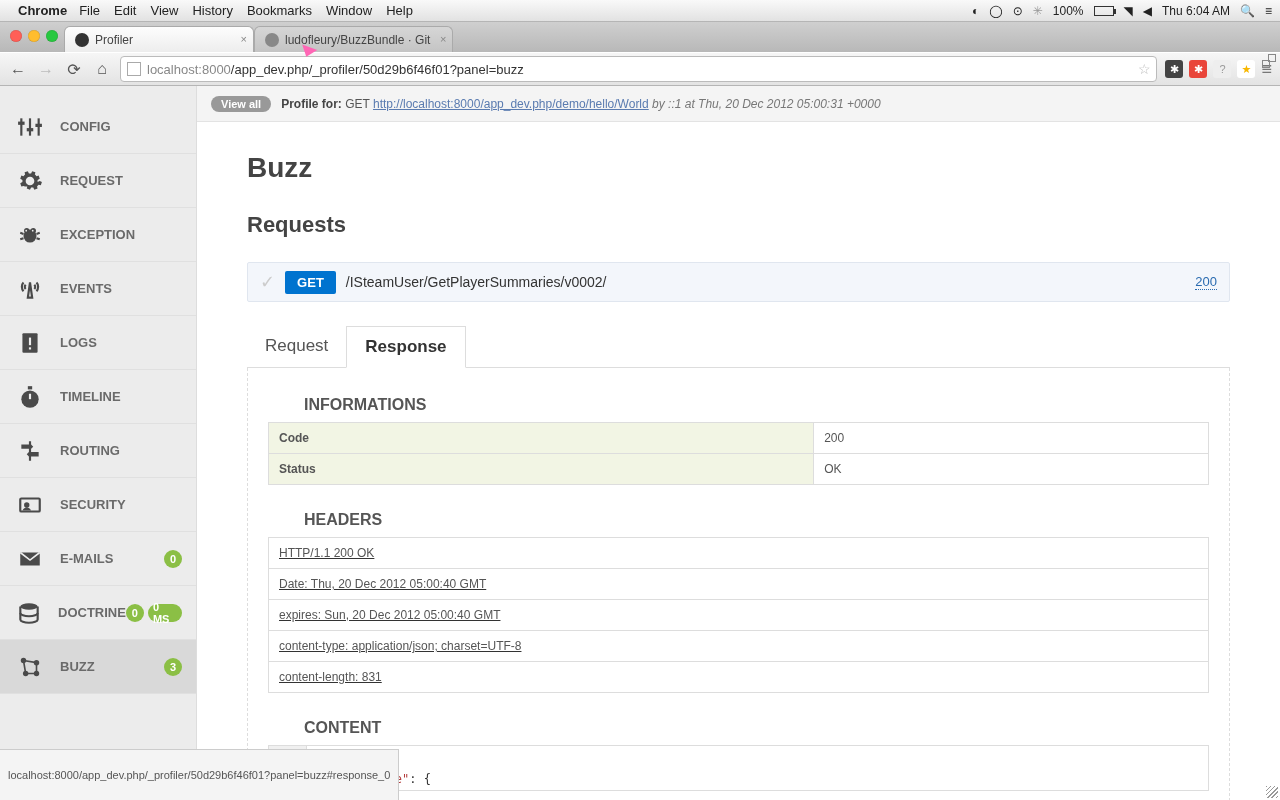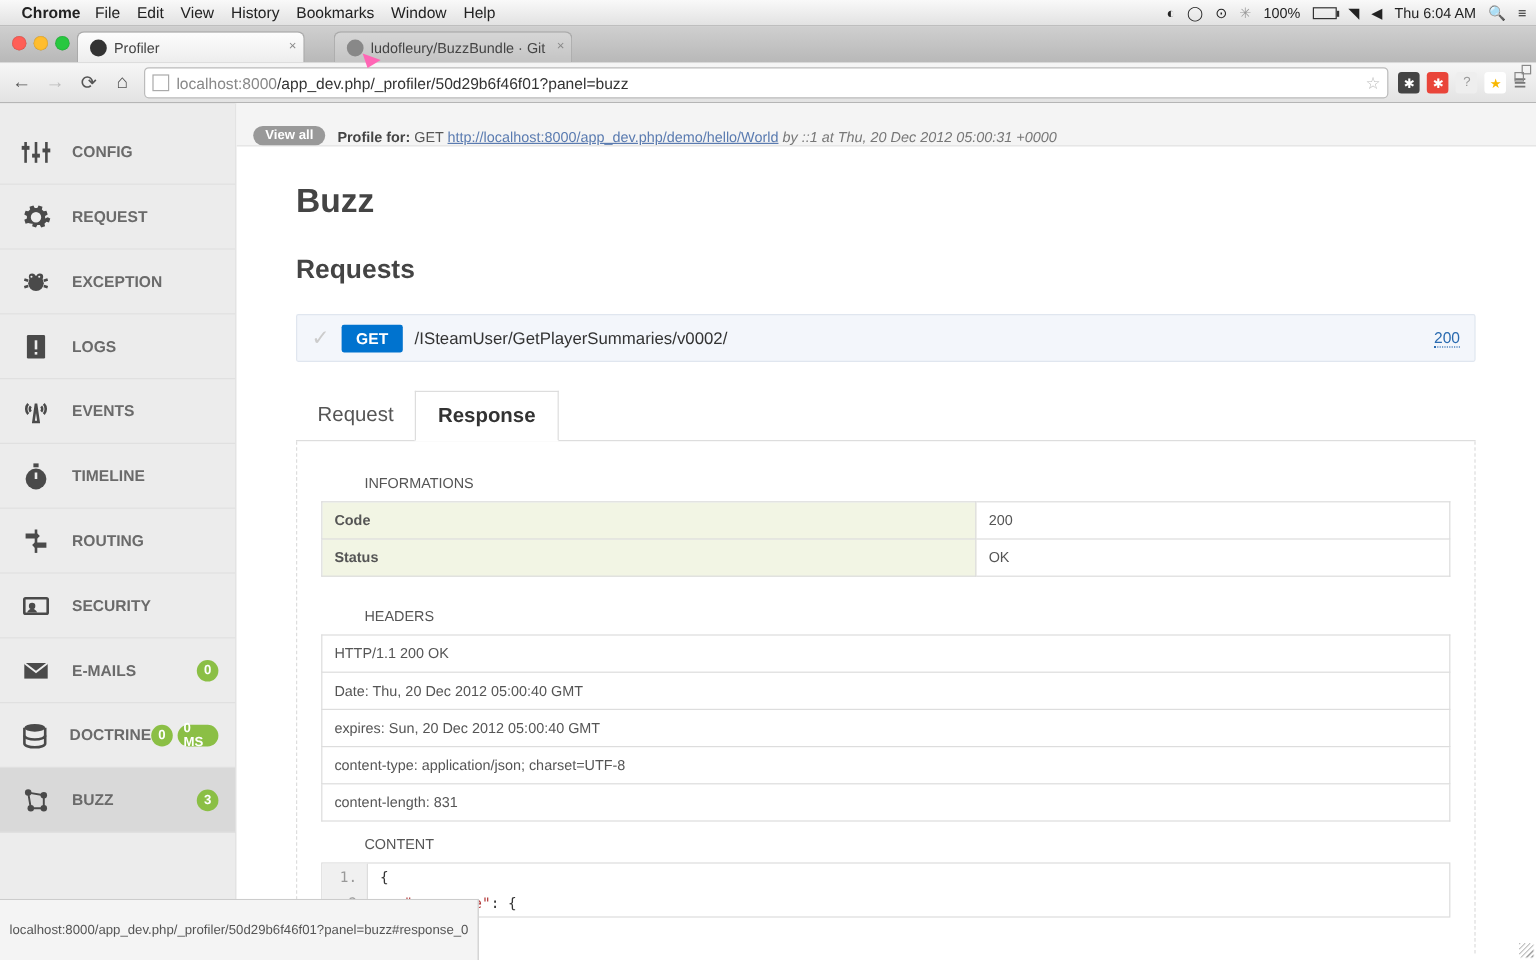--- a/index.html
+++ b/index.html
@@ -14,21 +14,21 @@
   .mac-menubar .right-item { margin-left: 10px; font-size: 12px; }
 
   
   .browser-window { background: #d6d6d6; height: 778px; display: flex; flex-direction: column; }
   .tabstrip { height: 30px; background: linear-gradient(#cfcfcf, #b8b8b8); display: flex; align-items: flex-end; position: relative; padding-left: 64px; }
   .traffic-lights { position: absolute; left: 10px; top: 8px; display: flex; gap: 6px; }
   .traffic-lights span { width: 12px; height: 12px; border-radius: 50%; display: inline-block; box-shadow: inset 0 0 1px rgba(0,0,0,0.4); }
   .traffic-red { background: #ff5f57; }
   .traffic-yellow { background: #ffbd2e; }
   .traffic-green { background: #28c840; }
-  .tab { height: 26px; background: linear-gradient(#fdfdfd, #ededed); border: 1px solid #aaa; border-bottom: none; border-top-left-radius: 6px; border-top-right-radius: 6px; padding: 0 22px 0 10px; display: flex; align-items: center; font-size: 12px; color: #444; margin-right: 24px; position: relative; min-width: 190px; }
+  .tab { height: 26px; background: linear-gradient(#fdfdfd, #ededed); border: 1px solid #aaa; border-bottom: none; border-top-left-radius: 6px; border-top-right-radius: 6px; padding: 0 22px 0 10px; display: flex; align-items: center; font-size: 12px; color: #444; margin-right: 0; position: relative; min-width: 190px; }
   .tab.inactive { background: linear-gradient(#d6d6d6, #c4c4c4); justify-content: center; }
   .tab .favicon { width: 14px; height: 14px; background: #666; border-radius: 50%; margin-right: 6px; display: inline-block; }
   .tab .close { position: absolute; right: 6px; top: 6px; font-size: 11px; color: #888; }
   .pink-arrow { position:absolute; left:300px; top:25px; width:0;height:0; border-left:8px solid transparent; border-right:8px solid transparent; border-top:10px solid #ff66b5; transform: rotate(20deg); z-index:5;}
 
   .toolbar { height: 34px; background: linear-gradient(#f6f6f6, #e3e3e3); border-top: 1px solid #fff; border-bottom: 1px solid #b5b5b5; display: flex; align-items: center; padding: 0 8px; gap: 8px; }
   .toolbar .nav-btn { width: 20px; height: 20px; display: flex; align-items: center; justify-content: center; color: #555; cursor: pointer; font-size:16px;}
   .toolbar .nav-btn.disabled { color: #bbb; }
   .omnibox { flex: 1; height: 26px; background: #fff; border: 1px solid #bbb; border-radius: 4px; display: flex; align-items: center; padding: 0 6px; font-size: 13px; color: #666; }
   .omnibox .page-icon { width: 14px; height: 14px; border: 1px solid #aaa; margin-right: 6px; display:inline-block;}
@@ -50,49 +50,49 @@
   .sidebar { width: 196px; padding: 14px 0 0 0; }
   .sidebar-item { height: 54px; display: flex; align-items: center; padding: 0 14px; font-size: 13px; font-weight: bold; color: #6a6a6a; cursor: pointer; border-bottom: 1px solid #e0e0e0; position:relative;}
   .sidebar-item.selected { background: #d9d9d9; }
   .sidebar-item .icon { width: 32px; height: 28px; margin-right: 14px; display:flex; align-items:center; justify-content:center; color:#4a4a4a;}
   .sidebar-item .icon svg { width:26px; height:26px; fill:#4a4a4a;}
   .sidebar-badge { margin-left: auto; background: #8bbf45; color: #fff; border-radius: 9px; min-width:18px; height:18px; display:inline-flex; align-items:center; justify-content:center; font-size:11px; padding:0 5px; font-weight:bold;}
   .sidebar-badge + .sidebar-badge { margin-left:4px;}
 
   
   .main { flex: 1; background: #fff; border-left:1px solid #ddd; display:flex; flex-direction:column; overflow:hidden;}
-  .profile-bar { height: 36px; border-bottom: 1px solid #e3e3e3; display:flex; align-items:flex-end; padding: 0 14px; font-size:12px; color:#555; gap:10px; background: #f4f4f4;}
+  .profile-bar { height: 36px; border-bottom: 1px solid #e3e3e3; display:flex; align-items:center; padding: 0 14px; font-size:12px; color:#555; gap:10px; background: #f4f4f4;}
   .view-all-btn { background:#999; color:#fff; padding:2px 10px; border-radius:10px; font-size:11px; font-weight:bold; cursor:pointer;}
   .profile-bar a { color:#5a7bb0; text-decoration:underline;}
   .profile-bar em { color:#777; font-style:italic;}
   .profile-bar b { color:#444;}
 
   .content { padding: 30px 50px; overflow:auto; flex:1;}
   h1.page-title { font-size: 28px; color: #444; font-weight: bold; margin-bottom: 28px;}
   h2.section-title { font-size: 22px; color: #444; font-weight: bold; margin-bottom: 24px;}
 
   .request-row { background: #f3f6fb; border:1px solid #e0e6ef; height: 40px; display:flex; align-items:center; padding: 0 12px; border-radius:2px; margin-bottom:24px;}
   .request-row .check { color:#ccc; font-size:18px; margin-right:10px;}
   .method-badge { background:#0073cf; color:#fff; padding:4px 12px; font-size:13px; font-weight:bold; border-radius:2px; margin-right:10px;}
   .request-row .path { color:#333; font-size:14px;}
   .request-row .code { margin-left:auto; color:#2a6bb0; font-size:13px; border-bottom:1px dotted #2a6bb0; cursor:pointer;}
 
   .tabs { display:flex; border-bottom:1px solid #ddd;}
   .tab-btn { padding: 10px 18px; font-size:17px; color:#555; cursor:pointer;}
   .tab-btn.active { font-weight:bold; color:#333; border:1px solid #ddd; border-bottom:1px solid #fff; margin-bottom:-1px; background:#fff;}
 
   .panel-box { border:1px solid #ddd; border-top:none; padding: 18px 20px 30px 20px; border-left:1px dashed #ddd; border-right:1px dashed #ddd; border-bottom:none;}
-  .sub-head { font-size:12px; font-weight:normal; color:#555; margin: 10px 0 8px 0; padding-left: 36px;}
+  .sub-head { font-size:16px; font-weight:bold; color:#555; margin: 10px 0 8px 0; padding-left: 36px;}
 
   table.info { width:100%; border-collapse: collapse; margin-bottom: 26px;}
   table.info td, table.info th { border:1px solid #ddd; padding: 8px 10px; font-size:12px; text-align:left;}
   table.info th { background:#f2f5e4; color:#555; font-weight:bold; width:58%;}
   table.info td { color:#555;}
 
-  table.headers { width:100%; border-collapse:collapse; margin-bottom:12px;}
+  table.headers { width:100%; border-collapse:collapse; margin-bottom:26px;text-decoration:underline;}
   table.headers td { border:1px solid #ddd; padding:8px 10px; font-size:12px; color:#555;}
 
   .code-block { border:1px solid #ddd;}
   .code-block .line { display:flex;}
   .code-block .gutter { width:38px; background:#f0f0f0; border-right:1px solid #ddd; color:#999; text-align:right; padding: 4px 8px; font-size:12px; font-family: Menlo, monospace;}
   .code-block .code { padding:4px 10px; font-family: Menlo, monospace; font-size:12px;}
   .tok-brace { color:#333;}
   .tok-key { color:#b33a3a;}
 
   .status-bar { position:absolute; left:0; bottom:0; background:#f4f4f4; border:1px solid #ccc; border-bottom:none; border-left:none; padding:19px 8px; font-size:11px; color:#555;}
@@ -207,34 +207,34 @@
               <circle cx="8.5" cy="8" r="0.8" fill="#ececec"></circle>
               <circle cx="14.5" cy="8" r="0.8" fill="#ececec"></circle>
               <path d="M3 10l3 1M3 16l3-1M21 10l-3 1M21 16l-3-1" stroke="#4a4a4a" stroke-width="2"></path>
             </svg>
           </span>
         <span>EXCEPTION</span>
       </div>
       <div class="sidebar-item">
         <span class="icon">
             <svg viewBox="0 0 24 24">
+              <path d="M12 6l-2 14h4L12 6zm-6 0c-2 2-2 6 0 8M18 6c2 2 2 6 0 8M8 8c-1 1-1 3 0 4M16 8c1 1 1 3 0 4" stroke="#4a4a4a" stroke-width="2" fill="none"></path>
+            </svg>
+          </span>
+        <span>EVENTS</span>
+      </div>
+      <div class="sidebar-item">
+        <span class="icon">
+            <svg viewBox="0 0 24 24">
               <rect x="5" y="3" width="14" height="18" rx="1"></rect>
               <rect x="11" y="7" width="2" height="7" fill="#ececec"></rect>
               <rect x="11" y="16" width="2" height="2" fill="#ececec"></rect>
             </svg>
           </span>
         <span>LOGS</span>
-      </div>
-      <div class="sidebar-item">
-        <span class="icon">
-            <svg viewBox="0 0 24 24">
-              <path d="M12 6l-2 14h4L12 6zm-6 0c-2 2-2 6 0 8M18 6c2 2 2 6 0 8M8 8c-1 1-1 3 0 4M16 8c1 1 1 3 0 4" stroke="#4a4a4a" stroke-width="2" fill="none"></path>
-            </svg>
-          </span>
-        <span>EVENTS</span>
       </div>
       <div class="sidebar-item">
         <span class="icon">
             <svg viewBox="0 0 24 24">
               <circle cx="12" cy="14" r="8"></circle>
               <rect x="10" y="2" width="4" height="3"></rect>
               <path d="M12 14V9" stroke="#ececec" stroke-width="2"></path>
             </svg>
           </span>
         <span>TIMELINE</span>

